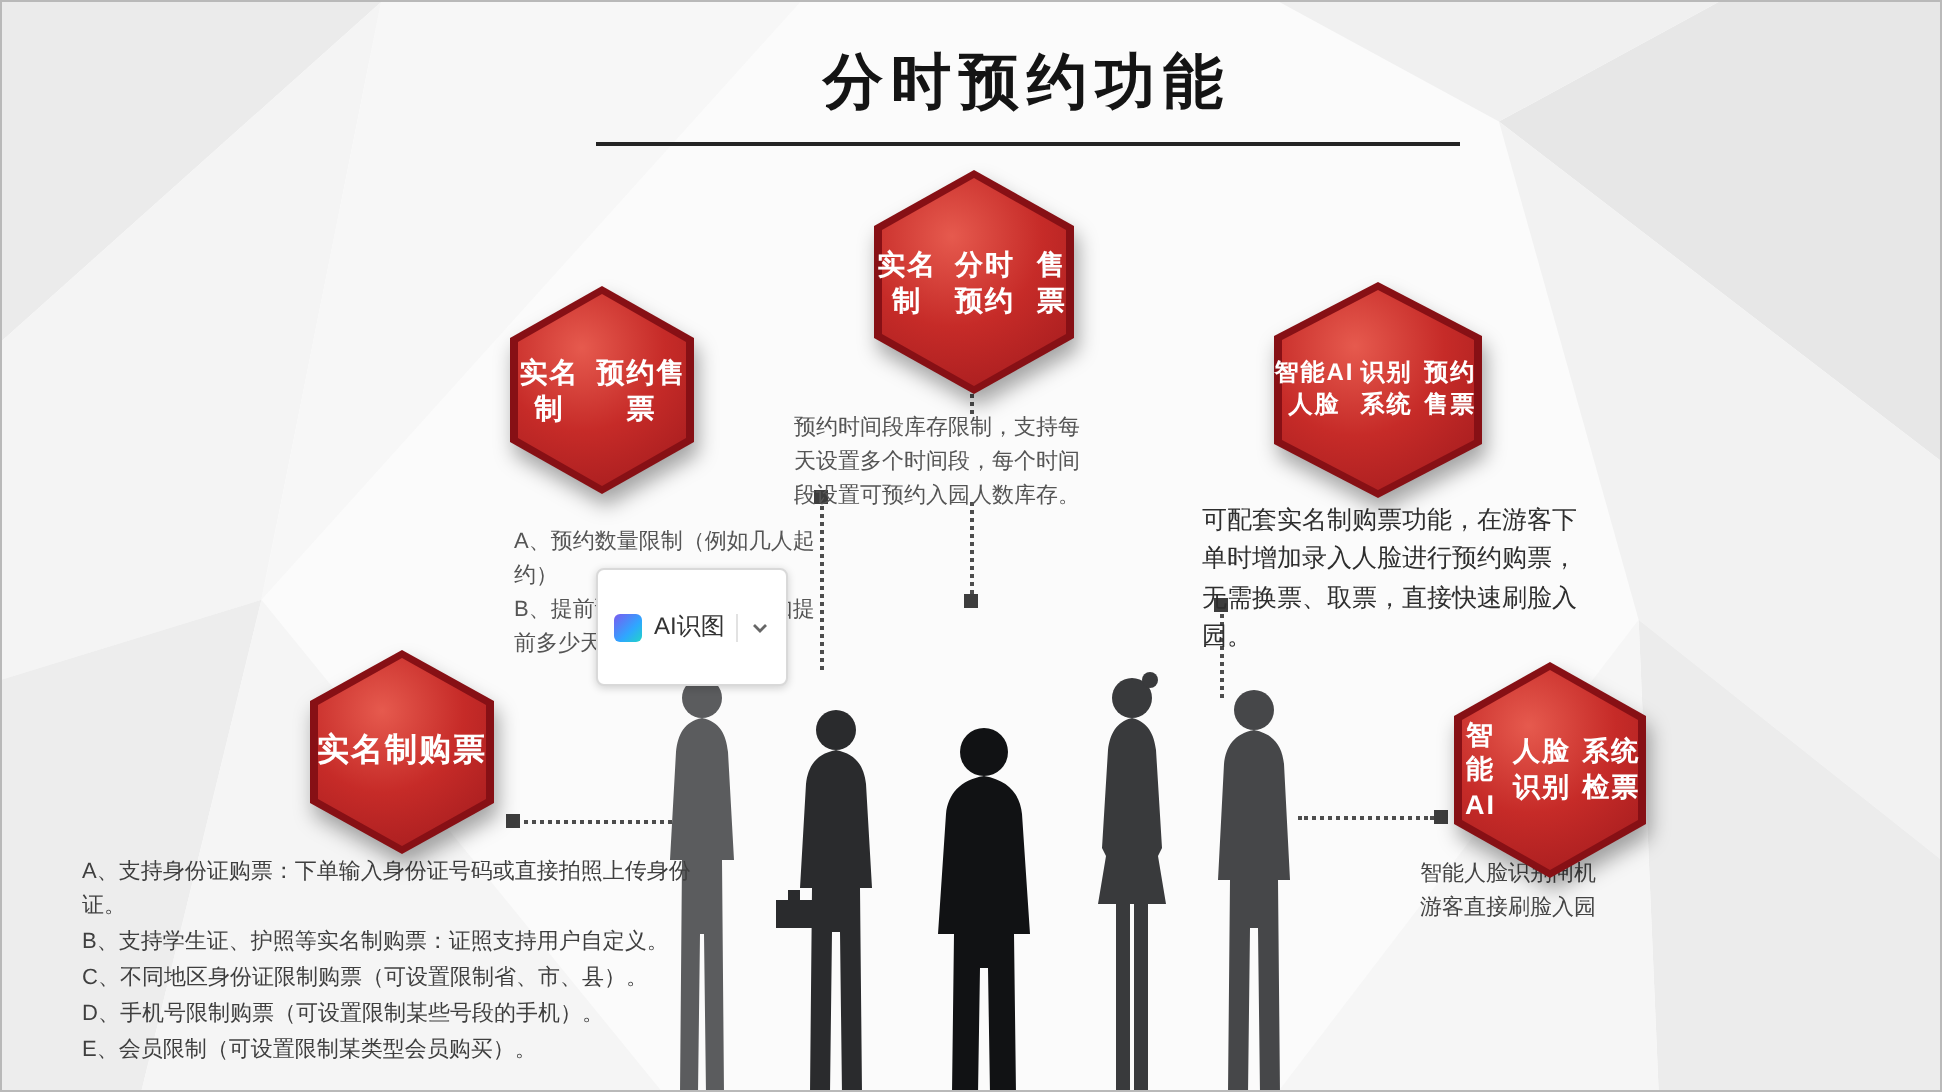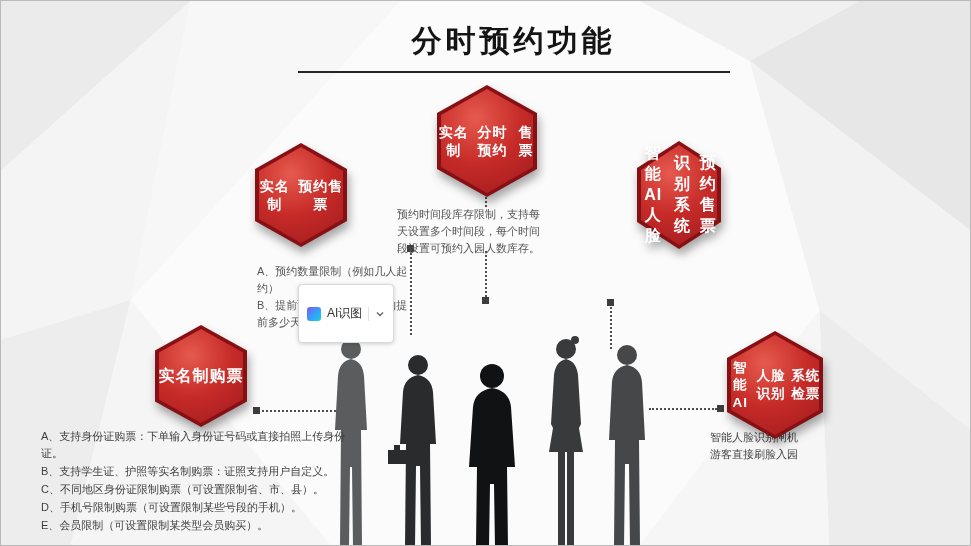--- a/index.html
+++ b/index.html
@@ -28,21 +28,21 @@
   .clip-hex{clip-path:polygon(50% 0,100% 25%,100% 75%,50% 100%,0 75%,0 25%);}
   .hex{position:absolute;z-index:4;filter:drop-shadow(2px 6px 5px rgba(0,0,0,.35));}
   .hex .shape{position:absolute;inset:0;background:#871015;}
   .hex .shape-in{position:absolute;inset:4px;
     background:radial-gradient(circle at 38% 28%, #e65a4e 0%, #c62b28 48%, #a01a1d 100%);}
   .hex .label{position:absolute;inset:0;display:flex;flex-direction:row;justify-content:center;
     align-items:center;color:#fff;font-weight:700;text-align:center;letter-spacing:1px;line-height:1.3;}
   .hex .label span{display:block;}
   .hex1{left:254px;top:142px;width:92px;height:104px;font-size:14px;}
   .hex2{left:436px;top:84px;width:100px;height:112px;font-size:14px;}
-  .hex3{left:636px;top:140px;width:84px;height:108px;font-size:16px;text-decoration:underline;}
+  .hex3{left:636px;top:140px;width:104px;height:108px;font-size:12px;text-decoration:underline;}
   .hex4{left:154px;top:324px;width:92px;height:102px;font-size:16px;}
   .hex5{left:726px;top:330px;width:96px;height:108px;font-size:13.5px;}
 
   
   .vline{position:absolute;width:0;border-left:2px dotted #4d4d4d;z-index:1;}
   .hline{position:absolute;height:0;border-top:2px dotted #4d4d4d;z-index:1;}
   .sq{position:absolute;width:7px;height:7px;background:#3d3d3d;z-index:2;}
 
   
   .note{position:absolute;color:#555;font-size:11px;line-height:1.55;z-index:3;}
@@ -155,20 +155,21 @@
   <div class="hline" style="left:648px;top:407px;width:68px;"></div>
   <div class="sq" style="left:716px;top:404px;"></div>
 
   <div class="note note-timeslot">预约时间段库存限制，支持每天设置多个时间段，每个时间段设置可预约入园人数库存。</div>
 
   <div class="note note-reserve">
     <div>A、预约数量限制（例如几人起约）</div>
     <div>B、提前预约时间限制（例如提前多少天可以开始预约）。</div>
   </div>
 
+  <div class="note note-ai-reserve">可配套实名制购票功能，在游客下单时增加录入人脸进行预约购票，无需换票、取票，直接快速刷脸入园。</div>
 
   <div class="note note-buy">
     <div>A、支持身份证购票：下单输入身份证号码或直接拍照上传身份证。</div>
     <div>B、支持学生证、护照等实名制购票：证照支持用户自定义。</div>
     <div>C、不同地区身份证限制购票（可设置限制省、市、县）。</div>
     <div>D、手机号限制购票（可设置限制某些号段的手机）。</div>
     <div>E、会员限制（可设置限制某类型会员购买）。</div>
   </div>
 
   <div class="note note-ai-check">

